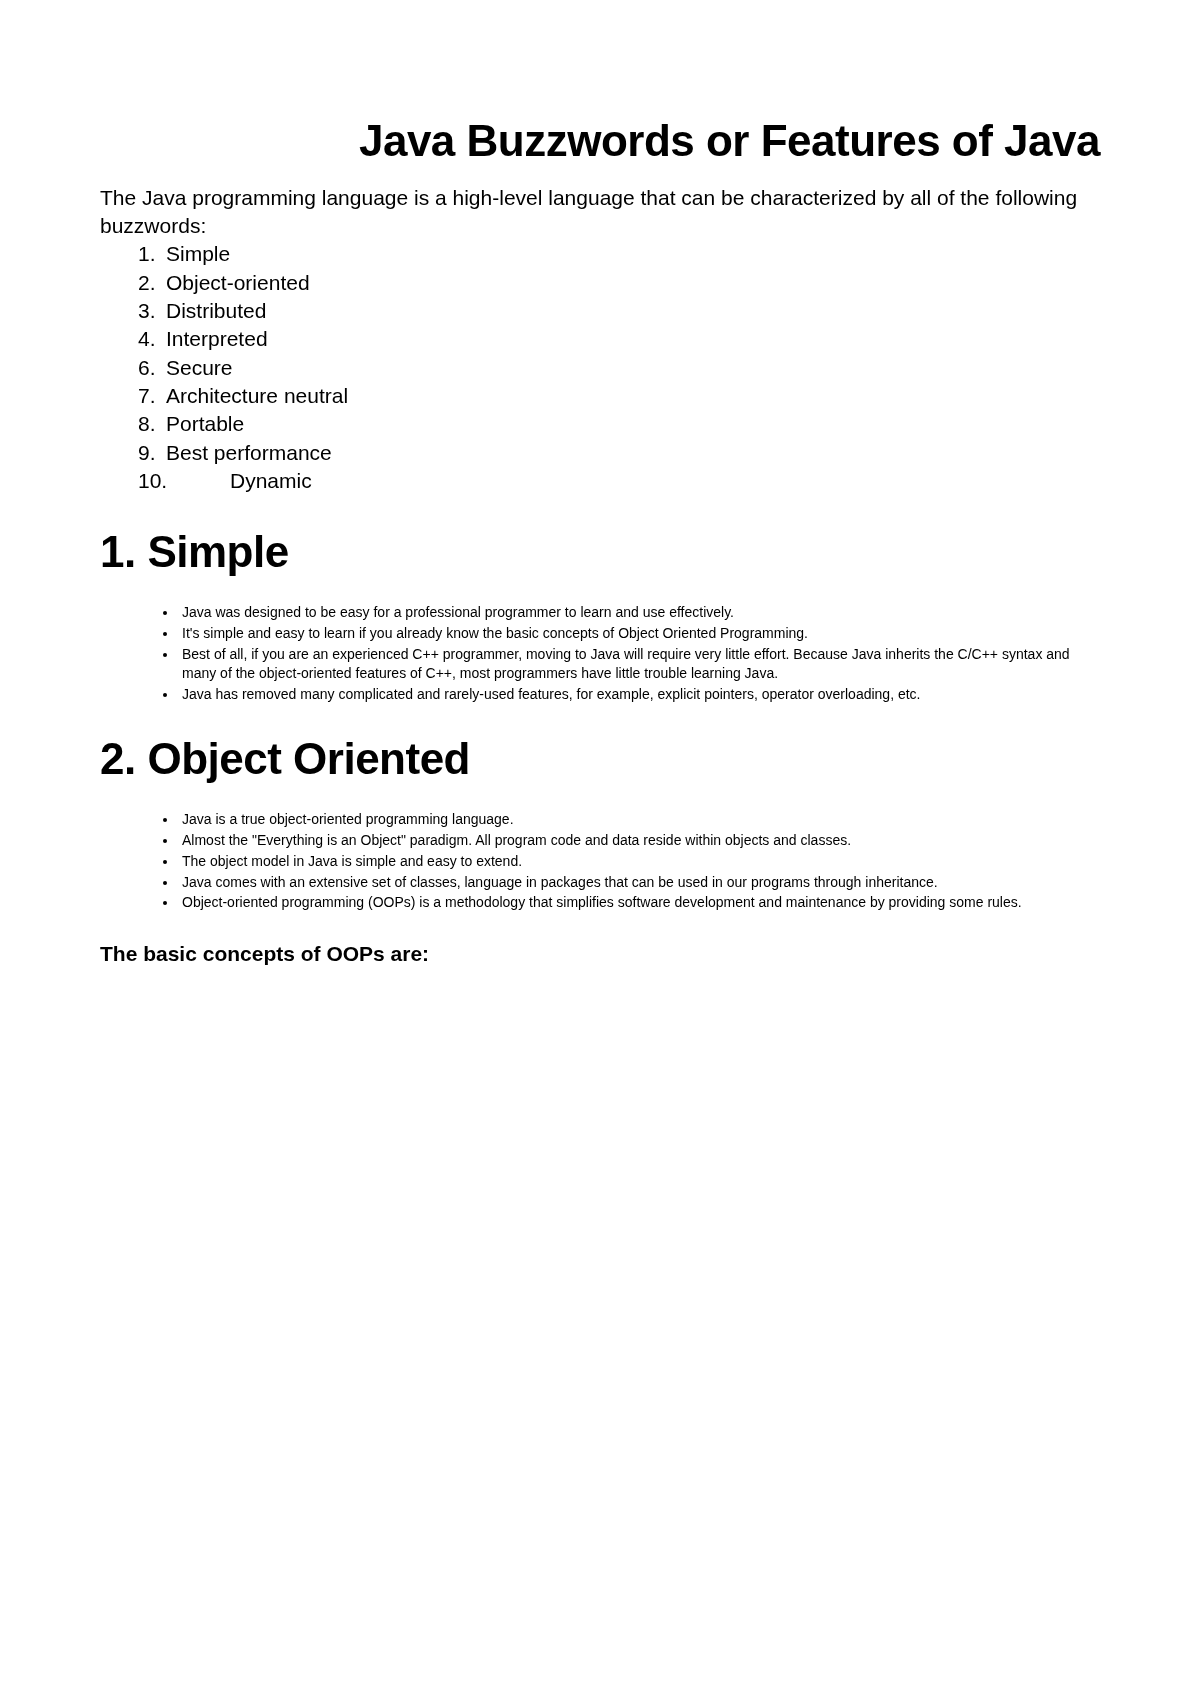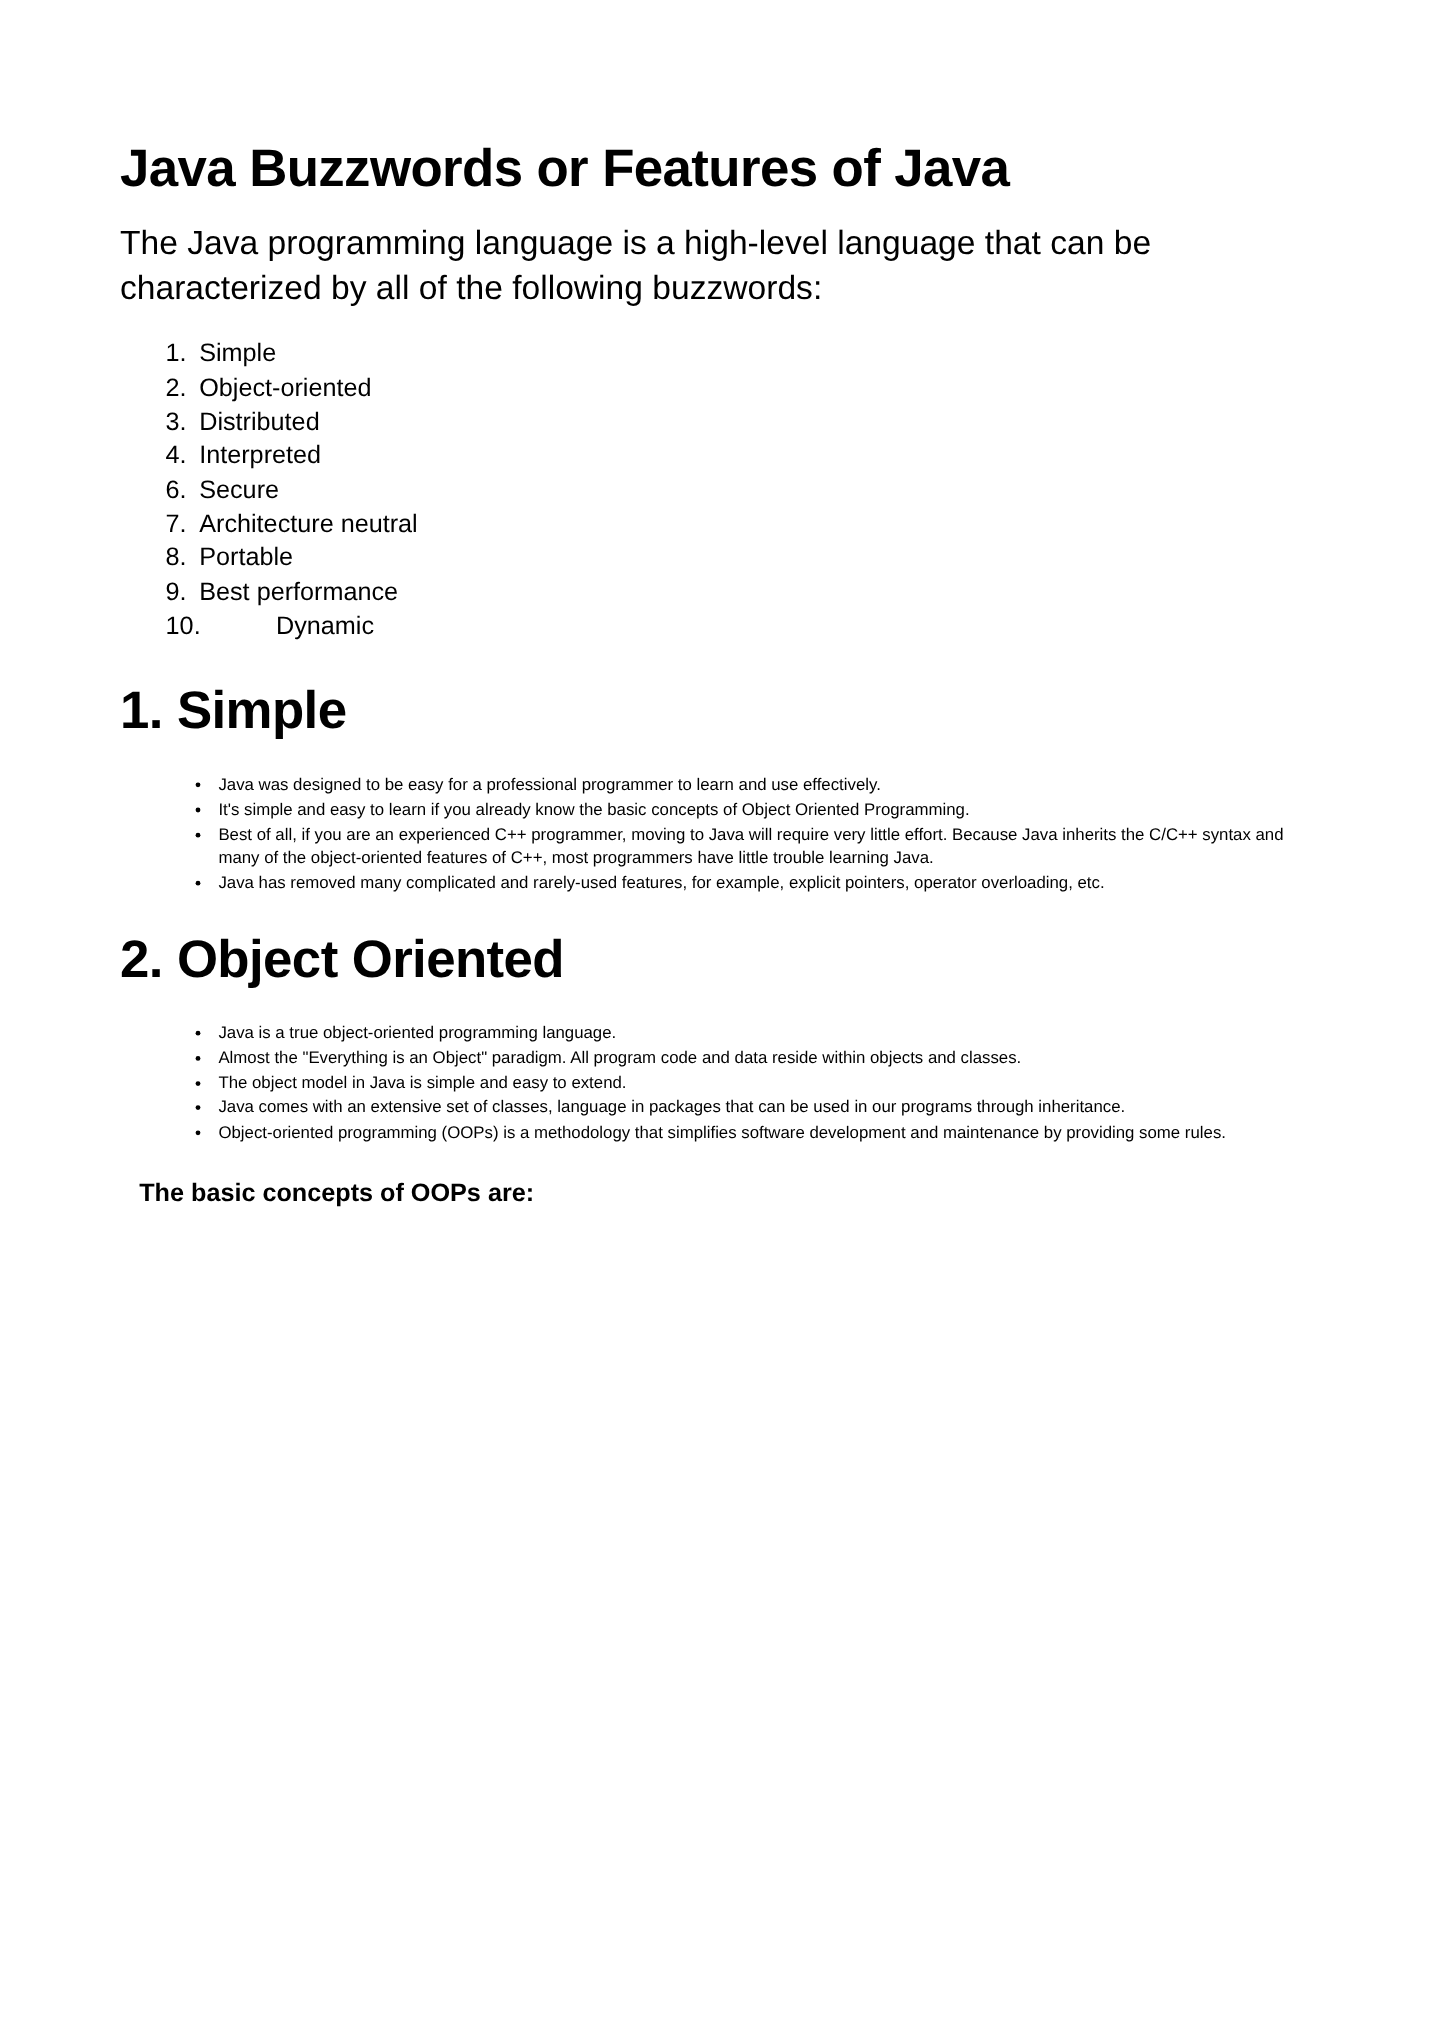--- a/index.html
+++ b/index.html
@@ -14,25 +14,25 @@
     width: 1200px;
     height: 1698px;
     padding: 110px 100px 100px 100px;
   }
   .main-title {
     font-size: 44px;
     font-weight: bold;
     line-height: 1.4;
     margin-bottom: 12px;
     letter-spacing: -0.5px;
+    text-align: right;
   }
   .intro-text {
-    font-size: 28px;
+    font-size: 21px;
     line-height: 1.35;
-    margin-bottom: 22px;
   }
   .numbered-list {
     list-style: none;
     margin-left: 38px;
     margin-bottom: 32px;
   }
   .numbered-list li {
     font-size: 21px;
     line-height: 1.35;
   }
@@ -58,21 +58,20 @@
   .bullet-list li {
     font-size: 14px;
     line-height: 1.35;
     margin-bottom: 2px;
     padding-left: 4px;
   }
   .sub-heading {
     font-size: 21px;
     font-weight: bold;
     margin-top: 30px;
-    margin-left: 16px;
   }
 </style>
 </head>
 <body>
 
 <h1 class="main-title">Java Buzzwords or Features of Java</h1>
 
 <p class="intro-text">The Java programming language is a high-level language that can be characterized by all of the following buzzwords:</p>
 
 <ol class="numbered-list">

